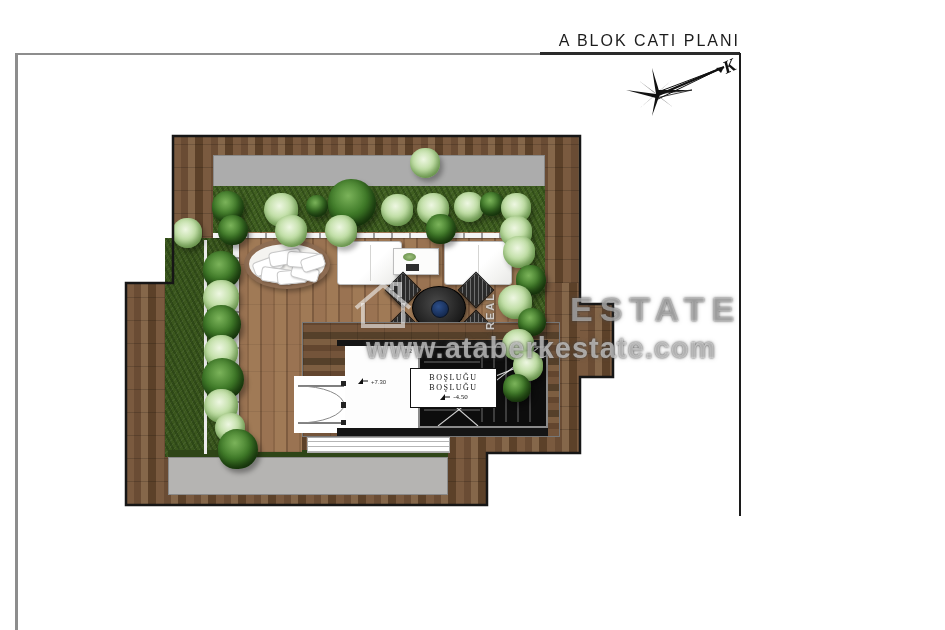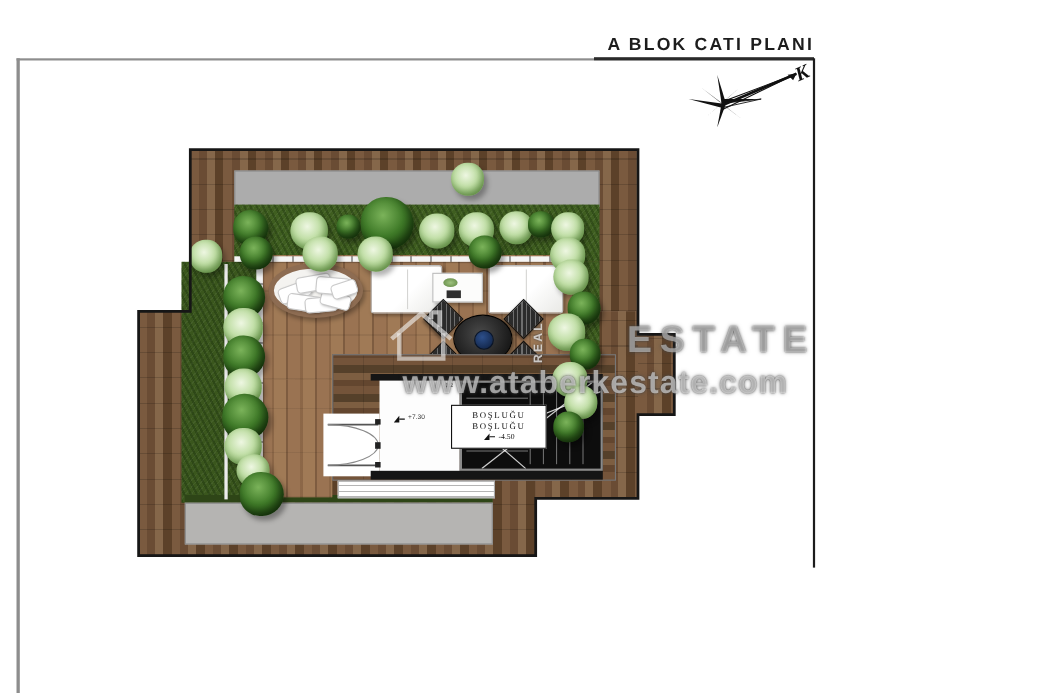--- a/index.html
+++ b/index.html
@@ -2,21 +2,21 @@
 <html><head>
 <meta charset="utf-8">
 <style>
   html,body{margin:0;padding:0;background:#ffffff;}
   body{font-family:"Liberation Sans", sans-serif;}
   .canvas{position:relative;width:945px;height:630px;background:#fff;overflow:hidden;}
   .abs{position:absolute;}
 
   
   .frame-line{background:#8d8d8d;}
-  .title{font-size:16px;letter-spacing:2px;color:#1c1c1c;font-weight:700;white-space:nowrap;}
+  .title{font-size:16px;letter-spacing:2px;color:#1c1c1c;font-weight:400;white-space:nowrap;}
 
   
   .wood-dark{
     background-color:#6b4c34;
     background-image:
       repeating-linear-gradient(0deg, rgba(0,0,0,.16) 0 1px, rgba(0,0,0,0) 1px 23px),
       repeating-linear-gradient(90deg, #7a5a3f 0 8px, #6a4c34 8px 15px, #85674a 15px 22px, #5c4129 22px 30px);
   }
   .wood-deck{
     background-color:#94704e;
@@ -56,21 +56,21 @@
   }
 
   
   .stair-enclosure{border:1px solid #777;box-sizing:border-box;}
   .room{background:#fdfdfd;}
   .wall{background:#151515;}
   .stairwell{background:#0d0d0d;border:2px solid #8a8a8a;box-sizing:border-box;}
   .gallery-box{background:#fff;border:1.5px solid #111;box-sizing:border-box;text-align:center;
     font-family:"Liberation Serif", serif;color:#111;}
   .gallery-box .ln{font-size:8px;letter-spacing:1.5px;line-height:10px;}
-  .lvl{font-size:7px;color:#111;display:flex;align-items:flex-start;gap:2px;justify-content:center;}
+  .lvl{font-size:7px;color:#111;display:flex;align-items:flex-end;gap:2px;justify-content:center;}
   .tiny-note{font-size:5px;color:#444;}
   .steps-band{background:#fff;background-image:repeating-linear-gradient(0deg,#b5b5b5 0 1px, rgba(0,0,0,0) 1px 5px);border:1px solid #aaa;box-sizing:border-box;}
 
   
   .daybed{background:#f4f3f0;border:5px solid rgba(122,84,54,.85);border-radius:50%;box-sizing:border-box;box-shadow:2px 3px 4px rgba(0,0,0,.3);}
   .pillow{position:absolute;background:#fff;border:1px solid #c9c9c9;border-radius:4px;box-shadow:1px 1px 2px rgba(0,0,0,.18);}
   .sofa{background:linear-gradient(135deg,#ffffff 55%,#e9e9e6);border:1px solid #bdbdbd;border-radius:3px;box-shadow:2px 2px 3px rgba(0,0,0,.3);}
   .sofa:after{content:"";position:absolute;left:50%;top:6%;width:1px;height:88%;background:#d5d5d3;}
   .side-table{background:#fcfcfb;border:1px solid #bdbdbd;box-shadow:2px 2px 3px rgba(0,0,0,.3);}
   .dining-table{background:radial-gradient(circle at 45% 40%, #4a4a4a, #1c1c1c 70%, #0c0c0c);border-radius:50%;border:1px solid #000;box-shadow:2px 2px 4px rgba(0,0,0,.45);}

